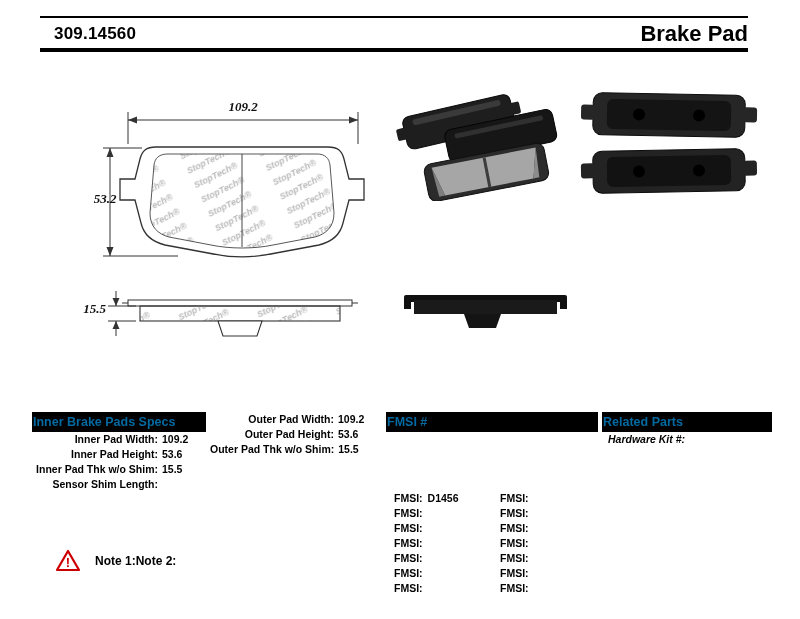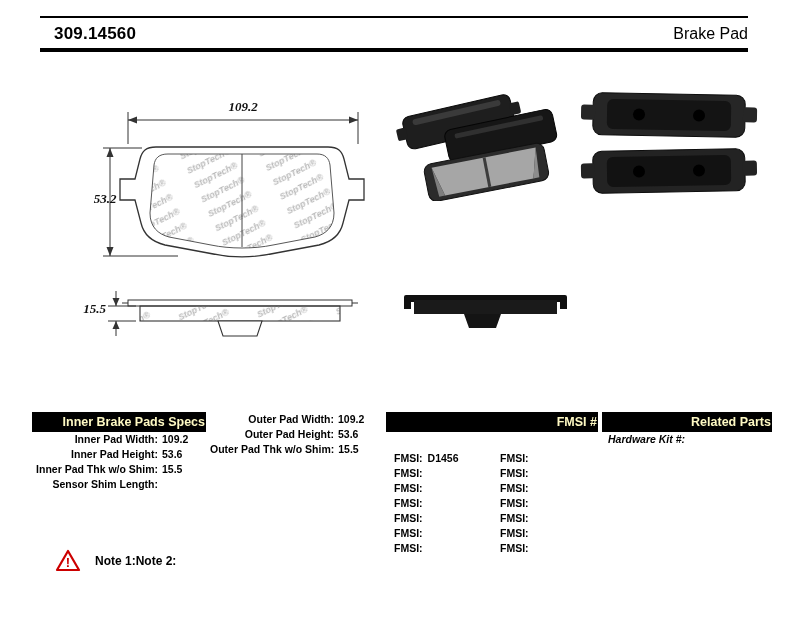--- a/index.html
+++ b/index.html
@@ -5,21 +5,21 @@
   * { margin:0; padding:0; box-sizing:border-box; }
   html,body { background:#e8e8e8; }
   body { font-family:"Liberation Sans", sans-serif; color:#000; }
   .page { position:relative; width:800px; height:619px; background:#fff; margin:0 auto; overflow:hidden; }
 
   
   .top-rule { position:absolute; left:40px; right:52px; top:16px; height:2px; background:#000; }
   .header-row { position:absolute; left:40px; right:52px; top:20px; height:27px;
                 display:flex; justify-content:space-between; align-items:center;gap:39px; }
   .part-number { font-size:17px; font-weight:bold; padding-left:14px; letter-spacing:0.2px; }
-  .product-type { font-size:16px; font-weight:normal; }
+  .product-type { font-size:22px; font-weight:bold; }
   .header-rule { position:absolute; left:40px; right:52px; top:48px; height:4px; background:#000; }
 
   
   .drawing-area { position:absolute; left:70px; top:95px; width:310px; height:270px; }
   .dim-label { position:absolute; font-family:"Liberation Serif", serif; font-style:italic;
                font-weight:bold; font-size:13px; color:#111; }
   .dim-width  { left:58px; top:4px; width:230px; text-align:center; }
   .dim-height { left:18px;  top:96px; width:34px; text-align:center; }
   .dim-thick  { left:2px;  top:206px; width:34px; text-align:right; }
 
@@ -29,27 +29,27 @@
   .photo-edge   { left:398px; top:283px; width:175px; height:52px; }
 
   
   .tables { position:absolute; left:32px; top:412px; width:740px;
             display:flex; justify-content:space-between; }
   .tbl-col { display:flex; flex-direction:column; }
   .col-inner { width:174px; }
   .col-outer { width:172px; }
   .col-fmsi  { width:212px; }
   .col-rel   { width:170px; }
-  .tbl-header { height:20px; line-height:18px; background:#000; color:#fef9c3; border:1px solid #000;
-                text-align:right; font-size:12.5px; font-weight:bold; }
+  .tbl-header { height:20px; line-height:18px; background:#000; color:#0369a1; border:1px solid #000;
+                text-align:left; font-size:12.5px; font-weight:bold; }
   .tbl-body { }
   .spec-row { display:flex; height:15px; line-height:15px; font-size:10.5px; font-weight:bold; }
   .s-lbl { flex:1; text-align:right; white-space:nowrap; }
   .s-val { width:48px; padding-left:4px; text-align:left; white-space:nowrap; }
-  .fmsi-body { display:flex; padding-top:19px; }
+  .fmsi-body { display:flex; padding-top:11px;margin-top:48px; }
   .fmsi-sub { width:50%; padding-left:8px; }
   .fmsi-row { height:15px; line-height:15px; font-size:10.5px; font-weight:bold; white-space:nowrap; }
   .f-lbl { margin-right:5px; }
   .rel-row { height:15px; line-height:15px; font-size:10.5px; font-weight:bold; padding-left:6px; white-space:nowrap;font-style:italic; }
   .r-lbl { margin-right:5px; }
 
   
   .notes { position:absolute; left:55px; top:549px; display:flex; align-items:center; }
   .warning-box { width:26px; height:24px; margin-right:14px; }
   .note-lines { display:flex; }

